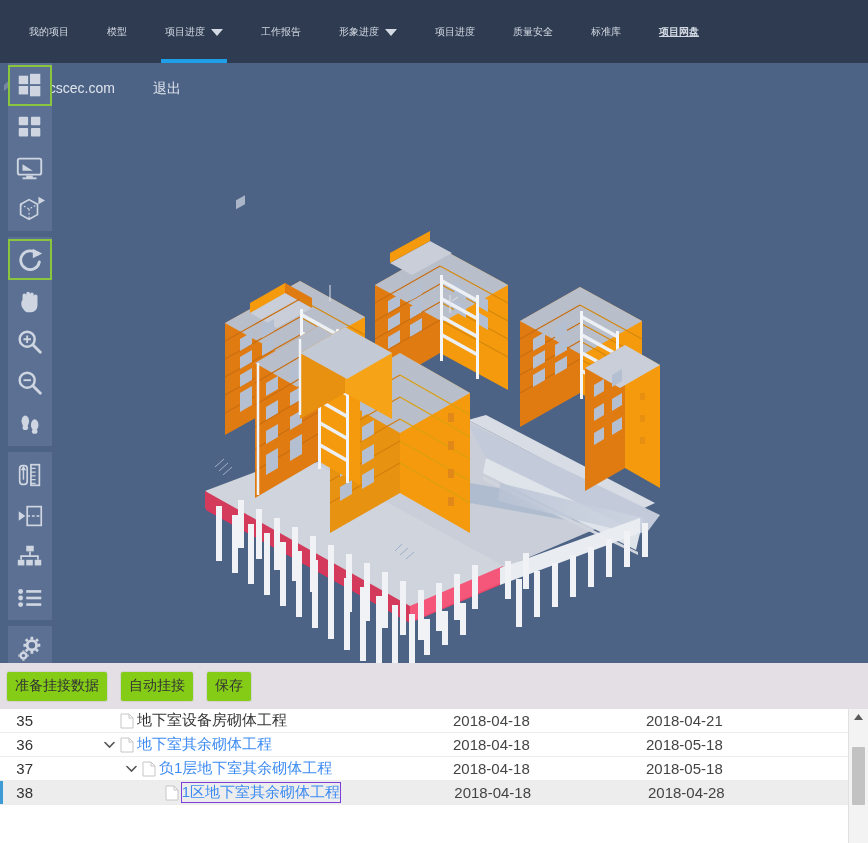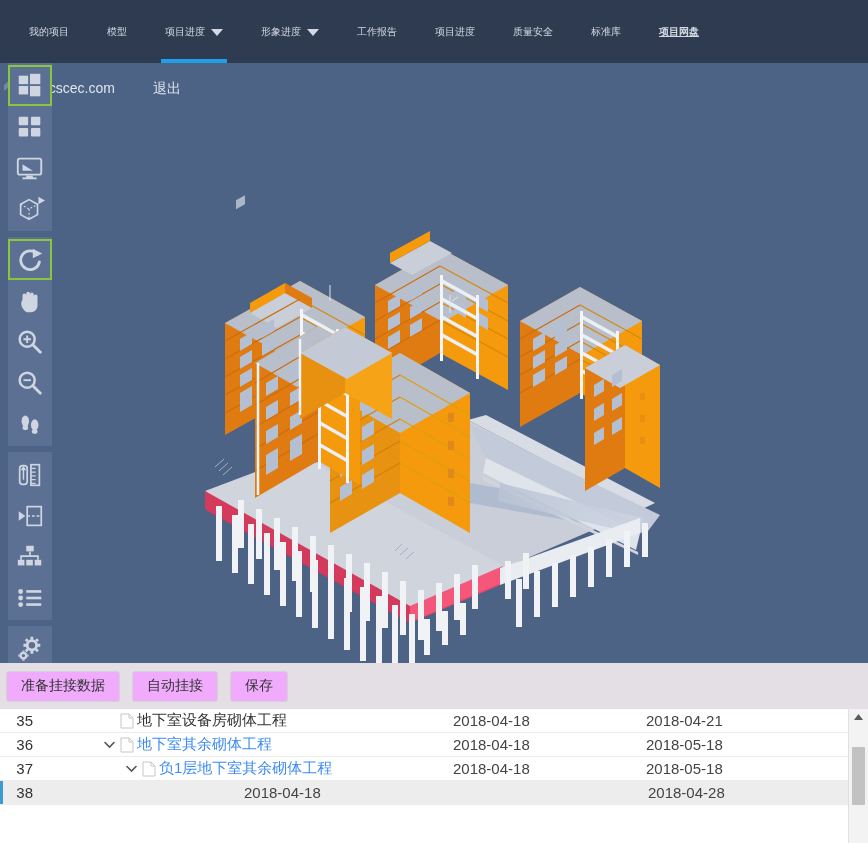--- a/index.html
+++ b/index.html
@@ -56,22 +56,22 @@
   .tb-btn svg{display:block;}
   .homewrap{position:absolute;left:0;top:2px;width:44px;height:32px;z-index:4;}
 
   
   .actionbar{
     position:absolute;left:0;top:663px;width:868px;height:46px;
     background:#e3dfe4;box-sizing:border-box;
     display:flex;align-items:center;padding-left:6px;
   }
   .btn{
-    background:#f0abfc;border:1px solid #d3d3d3;border-radius:3px;
-    height:31px;padding:0 14px;margin-right:12px;
+    background:#84cc16;border:1px solid #d3d3d3;border-radius:3px;
+    height:31px;padding:0 8px;margin-right:12px;
     font-size:14px;color:#333;cursor:pointer;
     font-family:"Liberation Sans","DejaVu Sans",sans-serif;
     display:flex;align-items:center;
   }
 
   
   .tablewrap{
     position:absolute;left:0;top:709px;width:868px;height:134px;
     background:#fff;overflow:hidden;
   }
@@ -129,25 +129,25 @@
         </div>
         <div class="navitem">
           <span class="lbl">模型</span>
         </div>
         <div class="navitem active">
           <span class="lbl">项目进度</span>
           <span class="caret"></span>
           <span class="underline"></span>
         </div>
         <div class="navitem">
+          <span class="lbl">工作报告</span>
+        </div>
+        <div class="navitem">
           <span class="lbl">形象进度</span>
           <span class="caret"></span>
-        </div>
-        <div class="navitem">
-          <span class="lbl">工作报告</span>
         </div>
         <div class="navitem">
           <span class="lbl">项目进度</span>
         </div>
         <div class="navitem">
           <span class="lbl">质量安全</span>
         </div>
         <div class="navitem">
           <span class="lbl">标准库</span>
         </div>
@@ -653,20 +653,32 @@
                 <path d="M1 1 L9 1 L13 5 L13 15 L1 15 Z" fill="#fff" stroke="#c6c6c6" stroke-width="1"></path>
                 <path d="M9 1 L9 5 L13 5" fill="none" stroke="#c6c6c6" stroke-width="1"></path>
               </svg></span>
             <span class="nametext link">负1层地下室其余砌体工程</span>
           </div>
           <div class="c-d1">2018-04-18</div>
           <div class="c-d2">2018-05-18</div>
         </div>
         <div class="row sel">
           <div class="c-idx">38</div>
+          <div class="c-name" style="padding-left:112px">
+            <span class="chev empty">
+              <svg width="11" height="8" viewBox="0 0 11 8">
+                <path d="M1 1.5 L5.5 6 L10 1.5" fill="none" stroke="#555" stroke-width="1.6" stroke-linecap="round"></path>
+              </svg>
+            </span>
+            <span class="fileicon"><svg width="14" height="16" viewBox="0 0 14 16">
+                <path d="M1 1 L9 1 L13 5 L13 15 L1 15 Z" fill="#fff" stroke="#c6c6c6" stroke-width="1"></path>
+                <path d="M9 1 L9 5 L13 5" fill="none" stroke="#c6c6c6" stroke-width="1"></path>
+              </svg></span>
+            <span class="nametext focus">1区地下室其余砌体工程</span>
+          </div>
           <div class="c-d1">2018-04-18</div>
           <div class="c-d2">2018-04-28</div>
         </div>
       </div>
   </div>
 
   <div class="vscroll">
     <div class="arrow">
       <svg width="9" height="7" viewBox="0 0 9 7">
           <polygon points="4.5,0 9,6 0,6" fill="#5a5a5a"></polygon>

